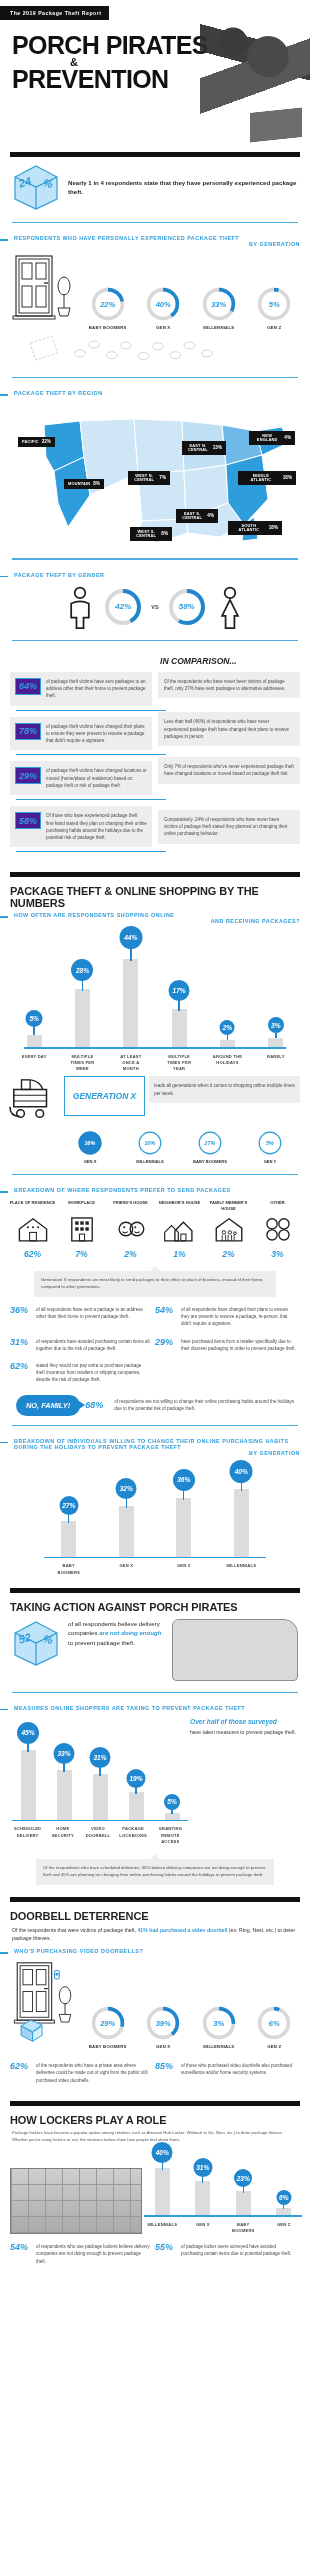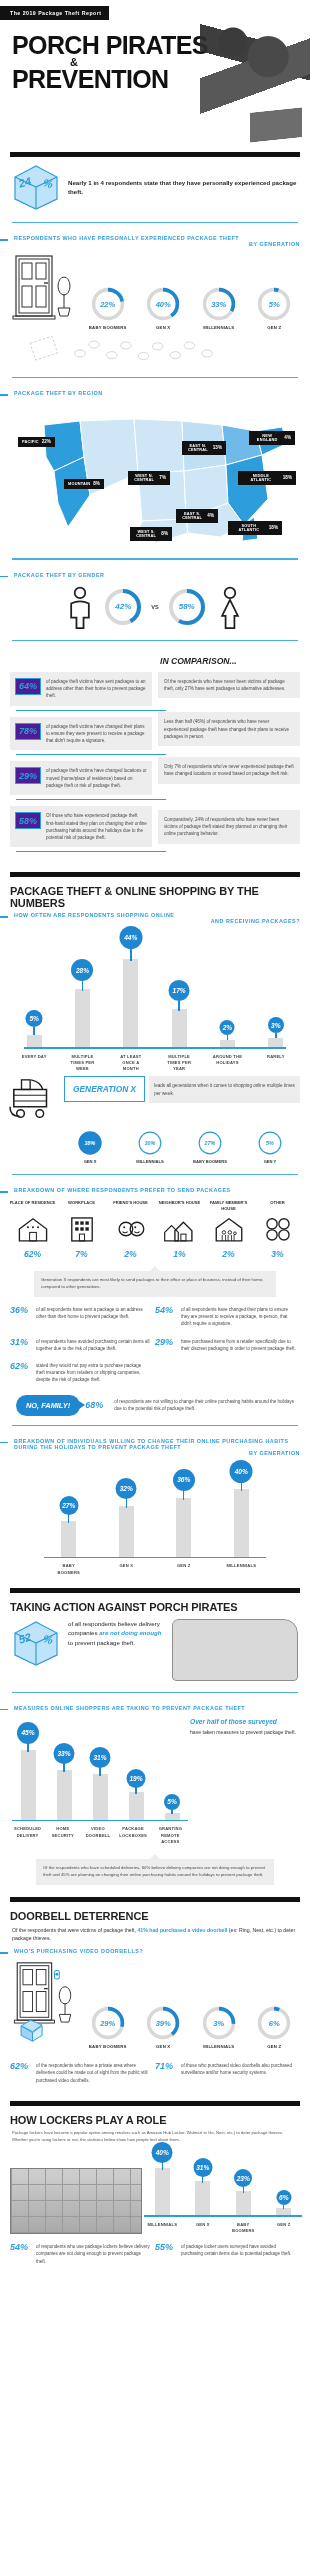--- a/index.html
+++ b/index.html
@@ -132,21 +132,21 @@
   .lolli .xl { display:flex; justify-content:space-around; margin:0 0 0 0; padding-top:5px; }
   .lolli .xl span {
     width:34px; text-align:center; font-size:4.1px; font-weight:bold;
     letter-spacing:.2px; line-height:1.5; color:#444;
   }
 
   
   .genx-wrap { display:flex; align-items:flex-start; gap:4px; padding:4px 10px 0 8px; }
   .genx-box {
     border:1.3px solid #2e9ddb; color:#2e9ddb; font-size:8.4px; font-style:italic; font-weight:bold;
-    padding:7px 8px; white-space:nowrap;
+    padding:14px 8px; white-space:nowrap;
   }
   .genx-note { background:#ededed; font-size:4.6px; line-height:1.62; padding:6px 5px; color:#4a4a4a; flex:1; }
   .genx-donuts { display:flex; justify-content:space-around; align-items:flex-start; padding:4px 10px 0 60px; }
   .mini { text-align:center; width:42px; }
   .mini .ring { width:26px; height:26px; margin:0 auto; position:relative; }
   .mini .val { position:absolute; inset:0; display:flex; align-items:center; justify-content:center; font-size:5.4px; font-style:italic; font-weight:bold; color:#2e9ddb; }
   .mini.on .val { color:#fff; }
   .mini .lbl { font-size:4.1px; font-weight:bold; margin-top:3px; line-height:1.4; color:#333; }
 
   
@@ -852,21 +852,21 @@
       </div>
     </div>
   </div>
 
   <div class="sgrid">
     <div class="cell">
       <div class="p">62%</div>
       <div class="t">of the respondents who have a private area where deliveries could be made out of sight from the public still purchased video doorbells.</div>
     </div>
     <div class="cell">
-      <div class="p">71%</div>
+      <div class="p">85%</div>
       <div class="t">of those who purchased video doorbells also purchased surveillance and/or home security systems.</div>
     </div>
   </div>
 
   <div class="band"></div>
   <div class="band-title">HOW LOCKERS PLAY A ROLE</div>
   <div class="locker-para">Package lockers have become a popular option among retailers such as Amazon Hub Locker. Walmart to Go, Nest, etc.) to deter package thieves. Whether you're using lockers or not, the statistics below show how people feel about them.</div>
 
   <div style="display:flex;align-items:flex-end;">
     <div class="locker-img"></div>

